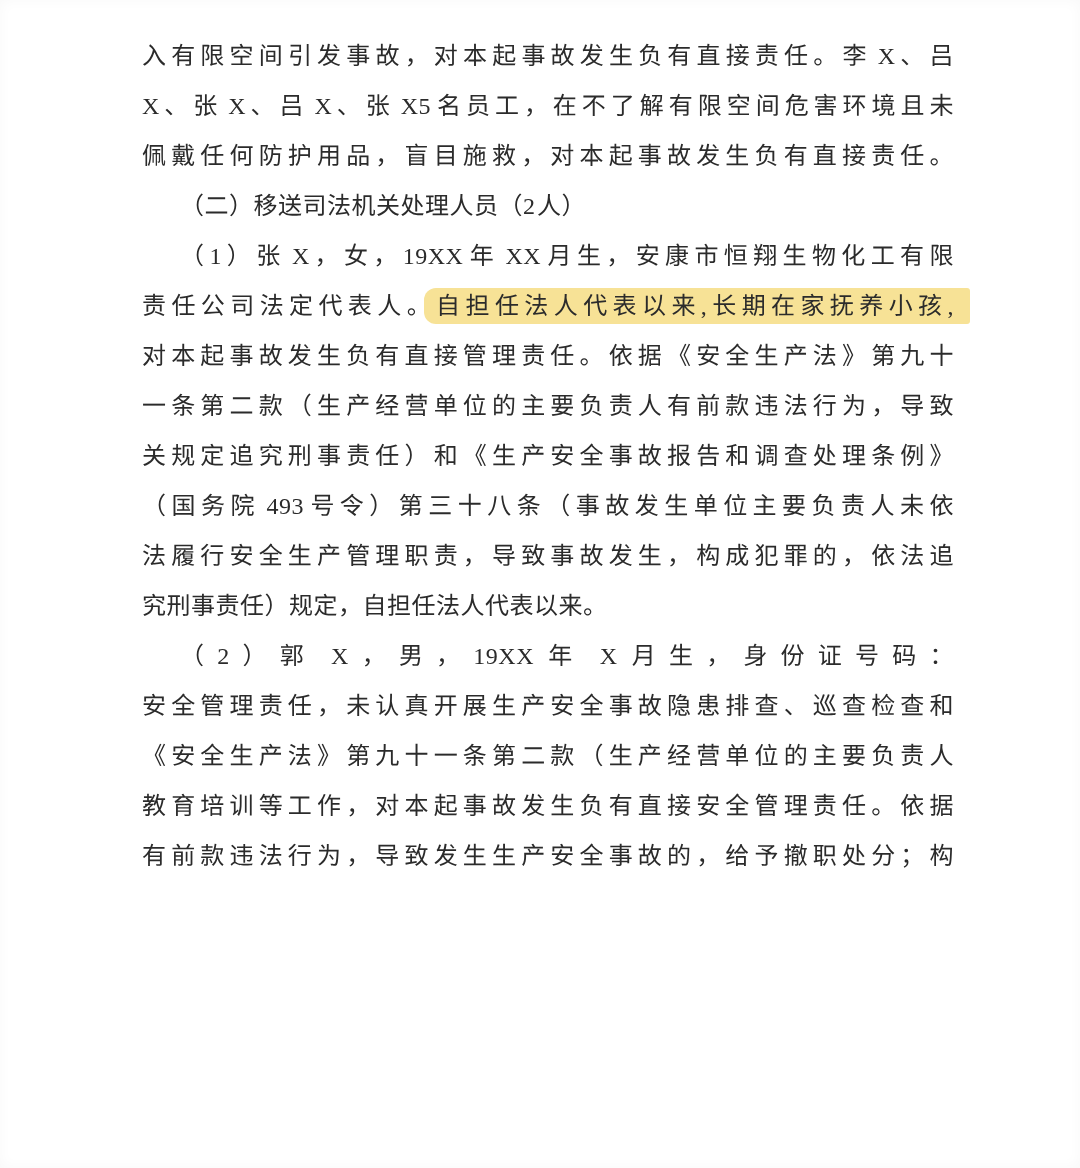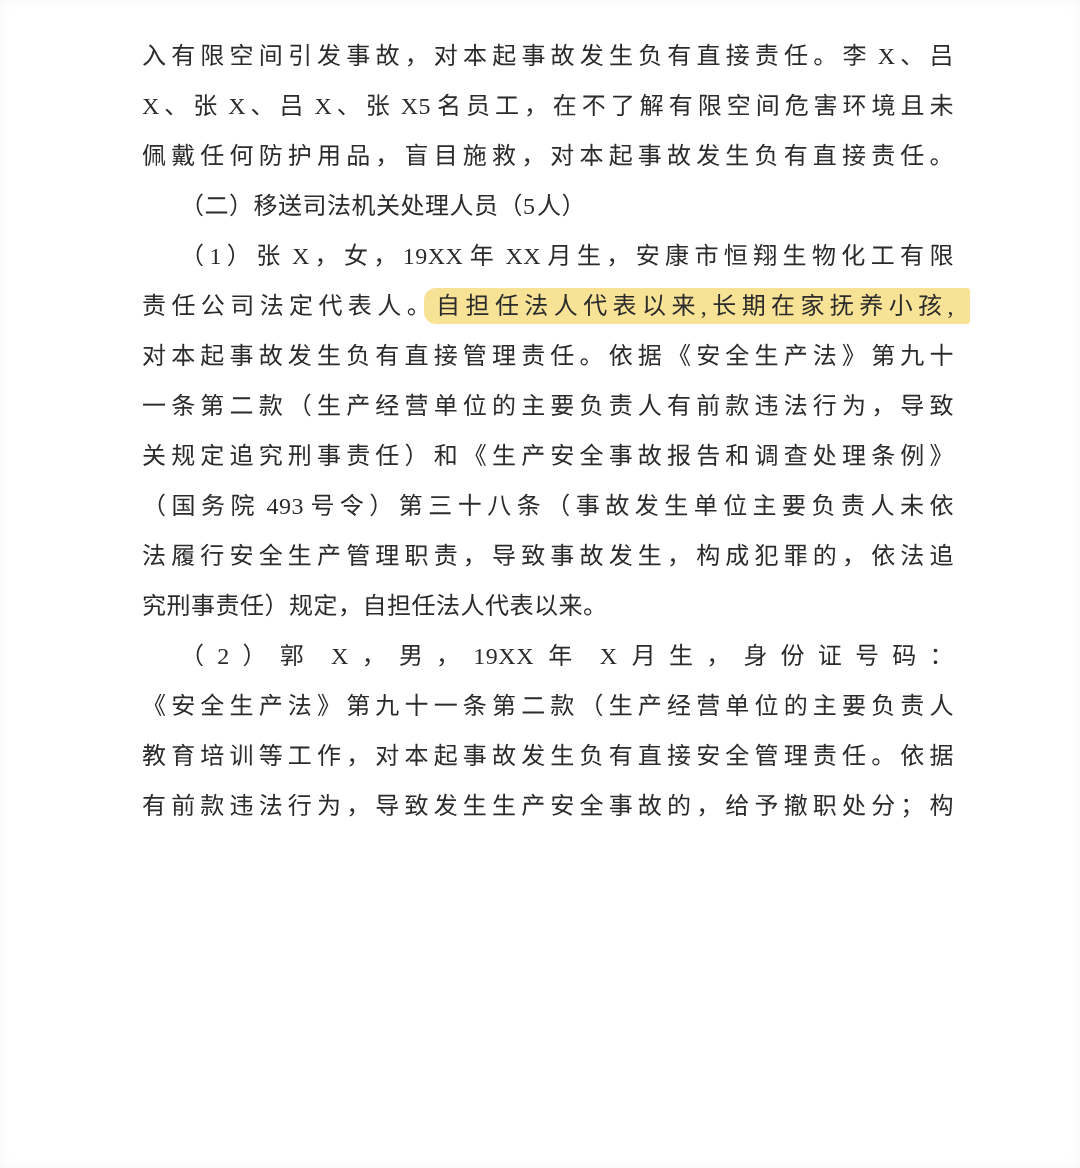--- a/index.html
+++ b/index.html
@@ -63,27 +63,28 @@
   }
 </style>
 </head>
 <body>
 
 <div class="page">
   <div class="text-column">
       <div class="line just"><span>入有限空间引发事故，对本起事故发生负有直接责任。李 X、吕</span></div>
       <div class="line just"><span>X、张 X、吕 X、张 X5 名员工，在不了解有限空间危害环境且未</span></div>
       <div class="line just"><span>佩戴任何防护用品，盲目施救，对本起事故发生负有直接责任。</span></div>
-      <div class="line indent"><span>（二）移送司法机关处理人员（5 人）</span></div>
+      <div class="line indent"><span>（二）移送司法机关处理人员（2 人）</span></div>
       <div class="line just indent"><span>（1）张 X，女，19XX 年 XX 月生，安康市恒翔生物化工有限</span></div>
       <div class="line just"><span>责任公司法定代表人。</span><span class="hl ext-r ext-l">自担任法人代表以来,长期在家抚养小孩,</span></div>
       <div class="line just"><span>对本起事故发生负有直接管理责任。依据《安全生产法》第九十</span></div>
       <div class="line just"><span>一条第二款（生产经营单位的主要负责人有前款违法行为，导致</span></div>
       <div class="line just"><span>关规定追究刑事责任）和《生产安全事故报告和调查处理条例》</span></div>
       <div class="line just"><span>（国务院 493 号令）第三十八条（事故发生单位主要负责人未依</span></div>
       <div class="line just"><span>法履行安全生产管理职责，导致事故发生，构成犯罪的，依法追</span></div>
       <div class="line"><span>究刑事责任）规定，自担任法人代表以来。</span></div>
       <div class="line just indent"><span>（2）郭 X，男，19XX 年 X 月生，身份证号码：</span></div>
+      <div class="line just"><span>安全管理责任，未认真开展生产安全事故隐患排查、巡查检查和</span></div>
       <div class="line just"><span>《安全生产法》第九十一条第二款（生产经营单位的主要负责人</span></div>
       <div class="line just"><span>教育培训等工作，对本起事故发生负有直接安全管理责任。依据</span></div>
       <div class="line just"><span>有前款违法行为，导致发生生产安全事故的，给予撤职处分；构</span></div>
     </div>
 </div>
 
 </body></html>

